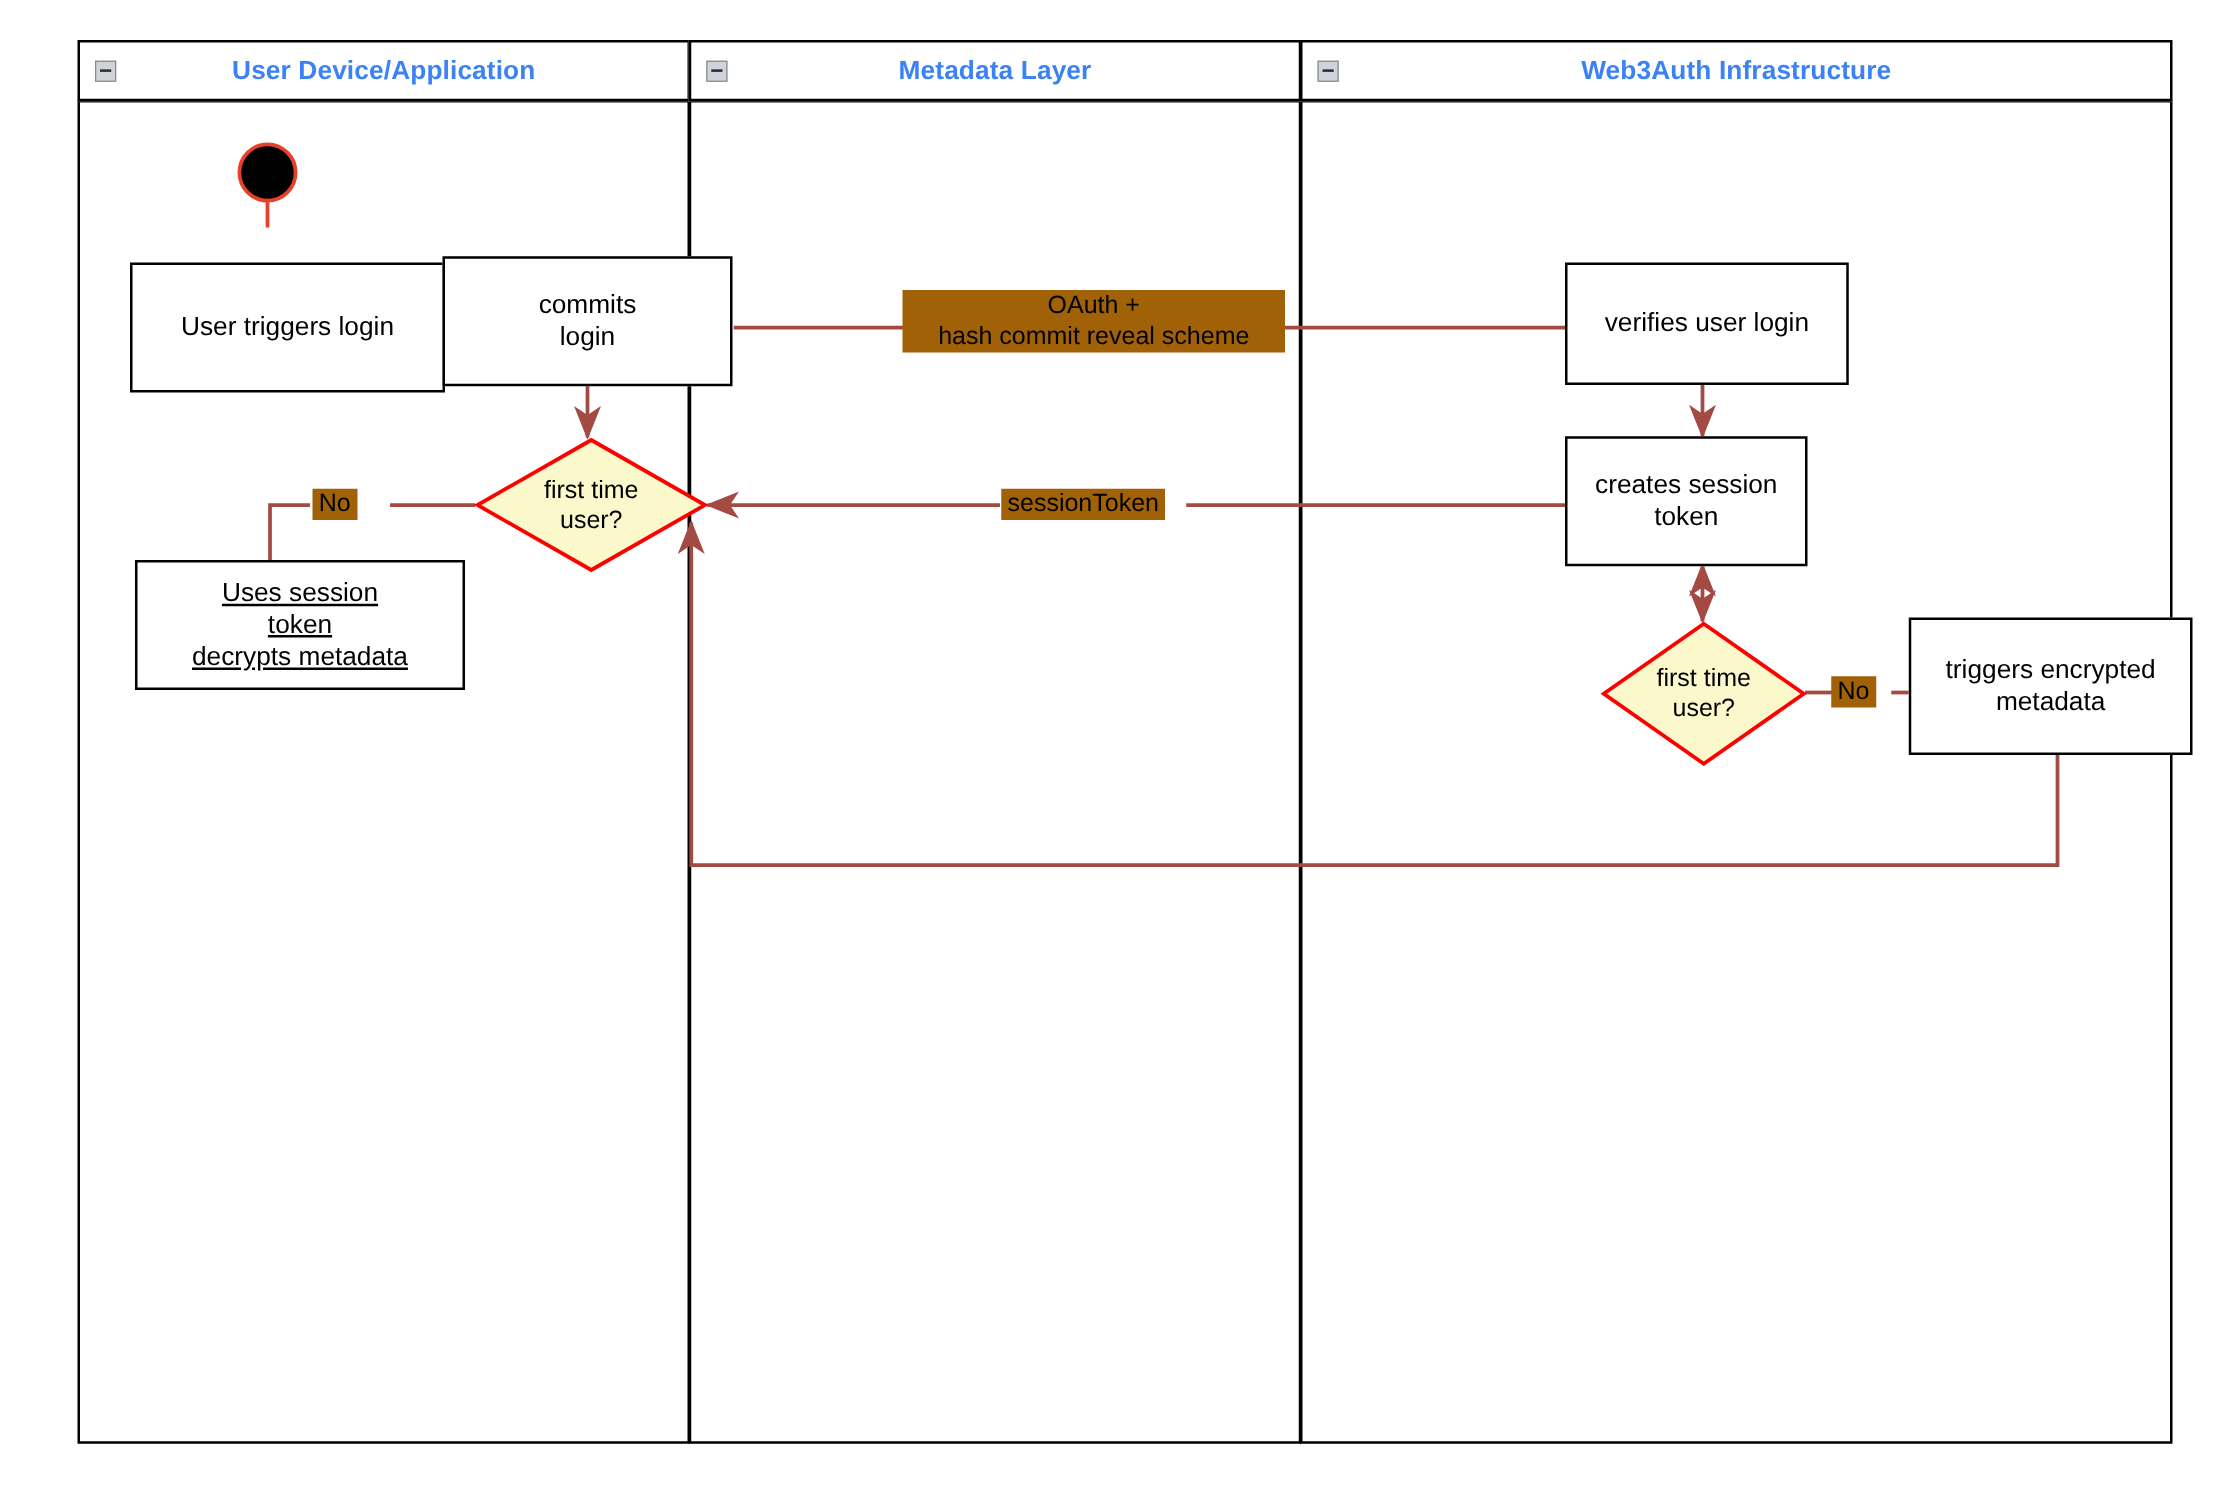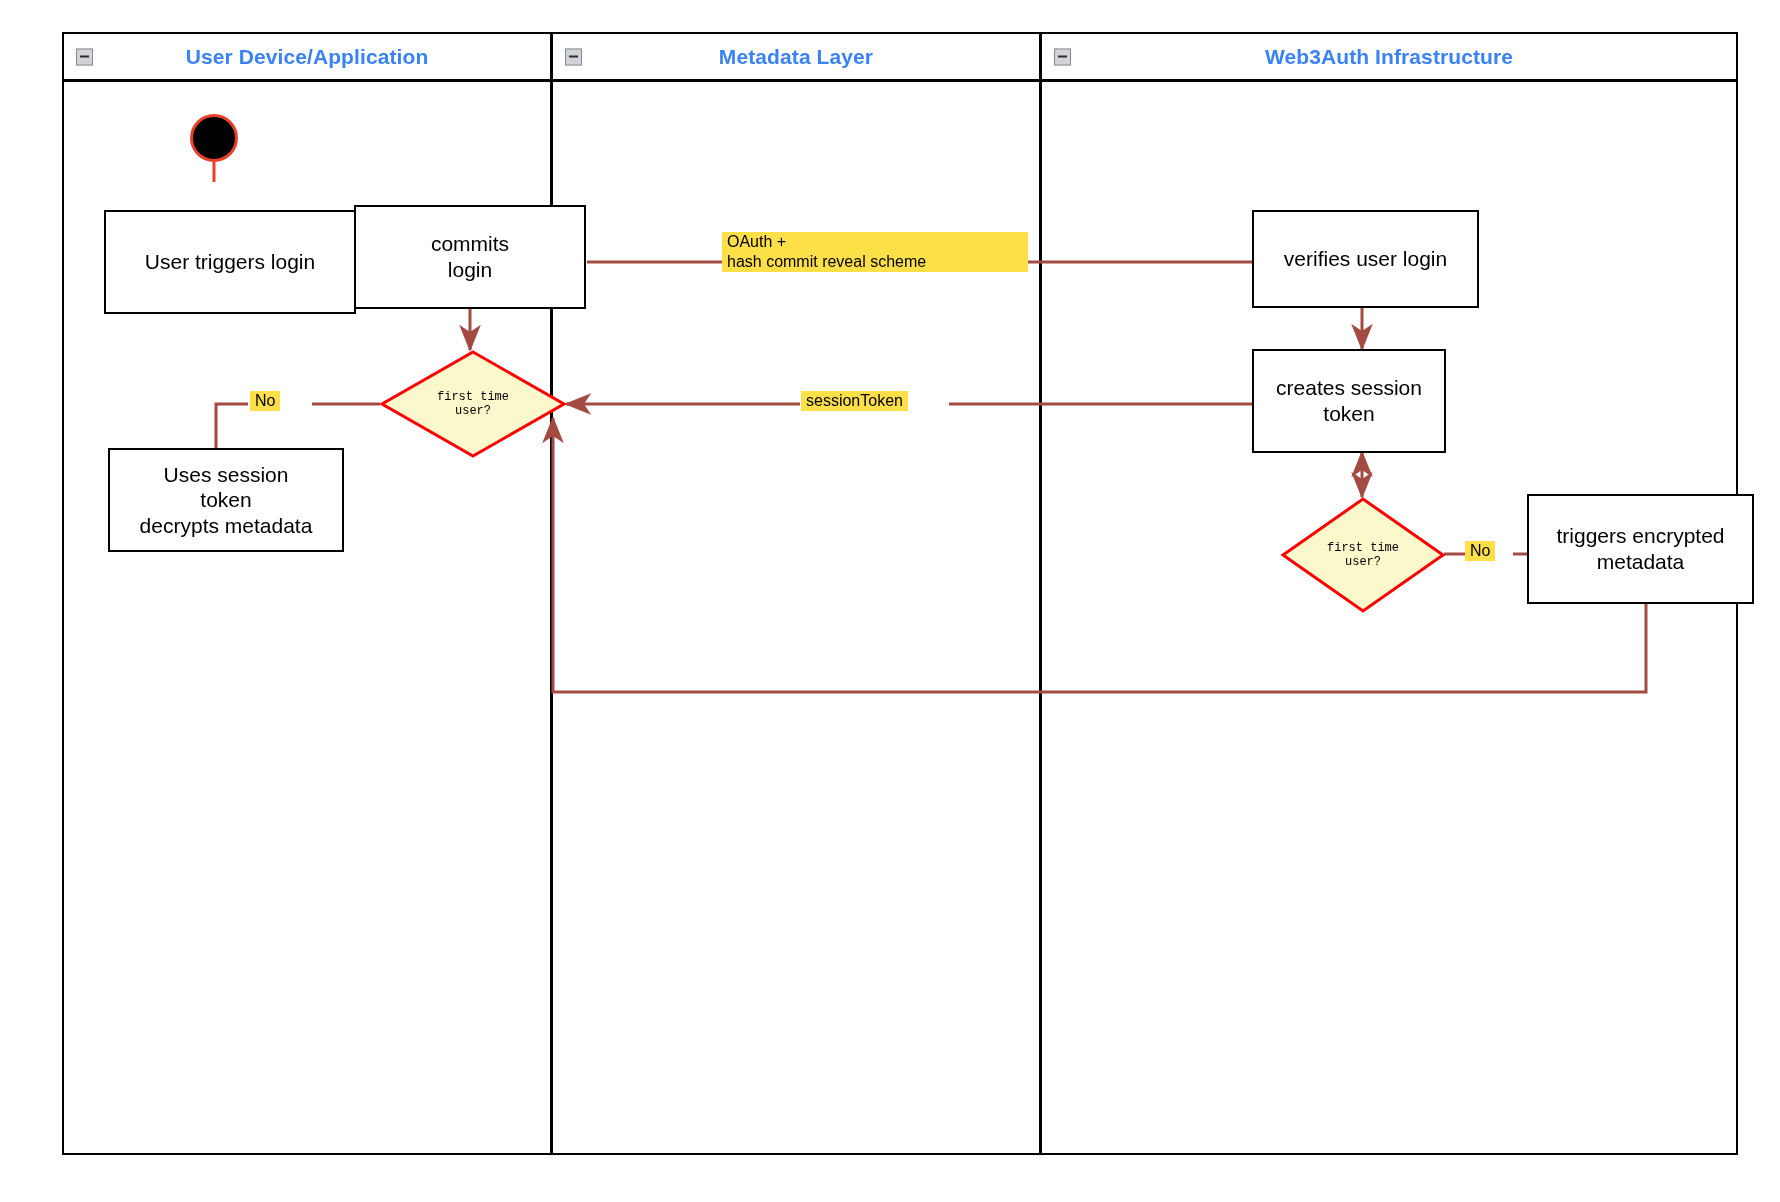--- a/index.html
+++ b/index.html
@@ -92,25 +92,24 @@
   .diamond-label {
     position: absolute;
     left: 0;
     top: 0;
     width: 100%;
     height: 100%;
     display: flex;
     align-items: center;
     justify-content: center;
     text-align: center;
-    font-size: 12px;
+    font-size: 20px;
     line-height: 1.2;
     color: #000000;
     pointer-events: none;
-    font-family: Liberation Mono, monospace;
   }
 
   
   .start-node {
     position: absolute;
     box-sizing: border-box;
     border-radius: 50%;
     background: #000000;
     border: 3px solid #e8402a;
     z-index: 6;
@@ -121,27 +120,28 @@
     position: absolute;
     left: 0;
     top: 0;
     width: 1780px;
     height: 1202px;
     z-index: 4;
     pointer-events: none;
   }
   .edge-label {
     position: absolute;
-    font-size: 16px;
+    font-size: 20px;
     color: #000000;
-    background: #fde047;
+    background: #a16207;
     padding: 0 5px;
     white-space: nowrap;
     z-index: 5;
     line-height: 1.25;
+    text-align: center;
   }
 </style>
 </head>
 <body>
 
 <div id="canvas">
 
   <div class="lane" style="left:62px; top:80px; width:490px; height:1075px;"></div>
   <div class="lane" style="left:551px; top:80px; width:490px; height:1075px;"></div>
   <div class="lane" style="left:1040px; top:80px; width:698px; height:1075px;"></div>
@@ -232,21 +232,21 @@
       <polygon points="93,2 184,54 93,106 2,54" fill="#FBF8CC" stroke="#FF0000" stroke-width="3"></polygon>
     </svg>
     <div class="diamond-label">
       <span>
         <span>first time</span><br>
         <span>user?</span>
       </span>
     </div>
   </div>
 
-  <div class="node" style="left:108px; top:448px; width:236px; height:104px;">
+  <div class="node" style="left:108px; top:448px; width:264px; height:104px;text-decoration:underline;">
     <span>
       <span>Uses session</span><br>
       <span>token</span><br>
       <span>decrypts metadata</span>
     </span>
   </div>
 
   <div class="node" style="left:1252px; top:210px; width:227px; height:98px;">
     <span>verifies user login</span>
   </div>

